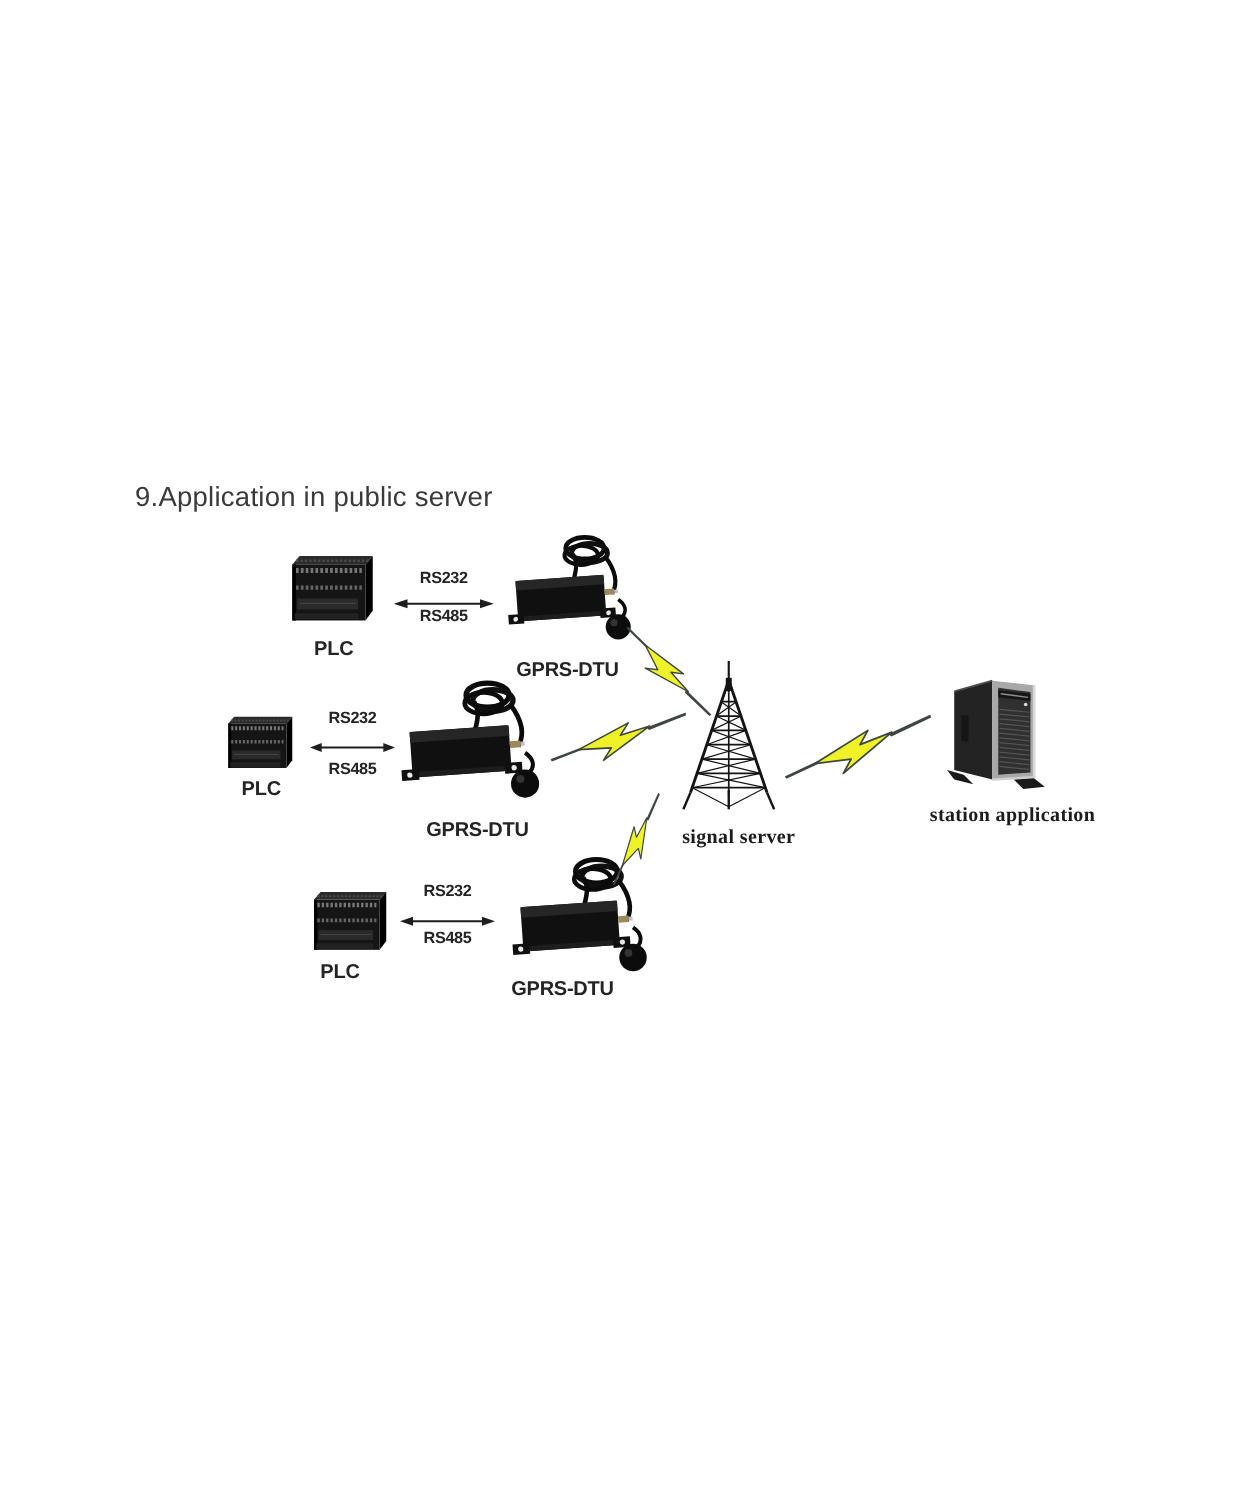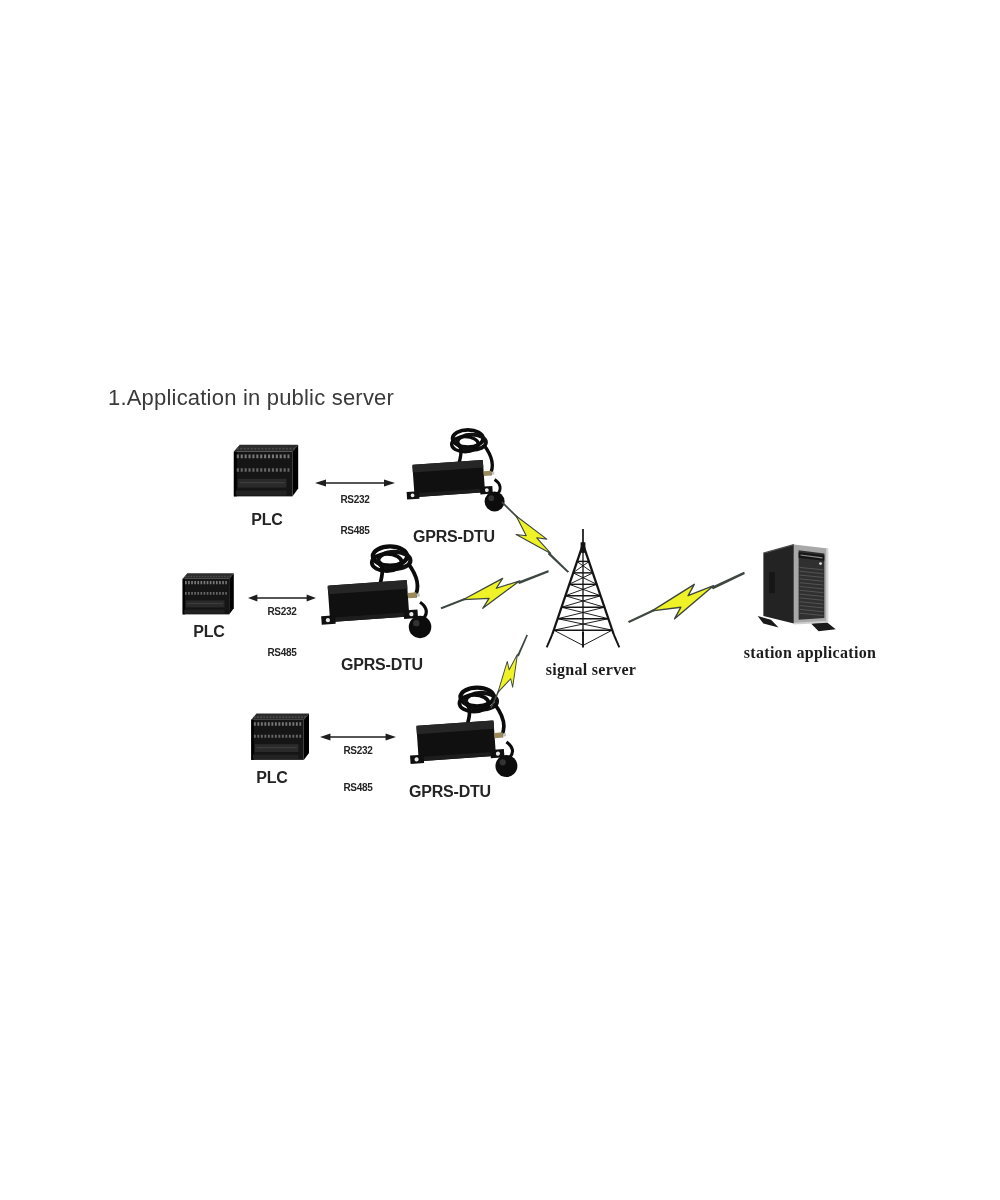--- a/index.html
+++ b/index.html
@@ -4,21 +4,21 @@
 <style>
   html,body{margin:0;padding:0;background:#ffffff;}
   .page{position:relative;width:1000px;height:1200px;background:#ffffff;overflow:hidden;
         font-family:"Liberation Sans",sans-serif;}
   .title{position:absolute;left:108px;top:385px;margin:0;font-size:22px;font-weight:400;
          color:#3a3a3a;letter-spacing:0.2px;}
   .abs{position:absolute;}
   .device svg,.tower svg,.server svg{width:100%;height:100%;display:block;}
   .lbl{position:absolute;text-align:center;color:#242424;}
   .sans{font-family:"Liberation Sans",sans-serif;font-weight:700;font-size:16px;letter-spacing:-0.2px;}
-  .rs{font-size:10px;letter-spacing:-0.3px;margin-top:40px;}
+  .rs{font-size:13px;letter-spacing:-0.3px;}
   .serif{font-family:"Liberation Serif",serif;font-weight:700;font-size:16px;color:#1c1c1c;letter-spacing:0.3px;}
   .link{position:absolute;}
   .link .lbl{position:absolute;}
   .arrow{position:absolute;display:block;}
   .bolt{position:absolute;display:block;overflow:visible;}
   .defs-svg{position:absolute;width:0;height:0;overflow:hidden;}
 </style>
 </head>
 <body>
 
@@ -139,21 +139,21 @@
       </symbol>
 
       <symbol id="sym-arrow" viewBox="0 0 80 12" preserveAspectRatio="none">
         <line x1="8" y1="6" x2="72" y2="6" stroke-width="1.6" stroke="#1e1e1e"></line>
         <polygon points="0,6 11,2.4 11,9.6" fill="#1e1e1e"></polygon>
         <polygon points="80,6 69,2.4 69,9.6" fill="#1e1e1e"></polygon>
       </symbol>
     </defs>
   </svg>
 
-  <h1 class="title">1.Application in public server</h1>
+  <h1 class="title">9.Application in public server</h1>
 
   <div class="abs device" style="left:228px;top:437px;width:78px;height:70px">
     <svg viewBox="0 0 80 70">
         <use href="#sym-plc"></use>
       </svg>
   </div>
   <div class="lbl sans" style="left:224px;top:511px;width:86px">PLC</div>
 
   <div class="link" style="left:313px;top:454px;width:84px;height:48px">
     <div class="lbl sans rs" style="left:0;top:0;width:100%">RS232</div>

